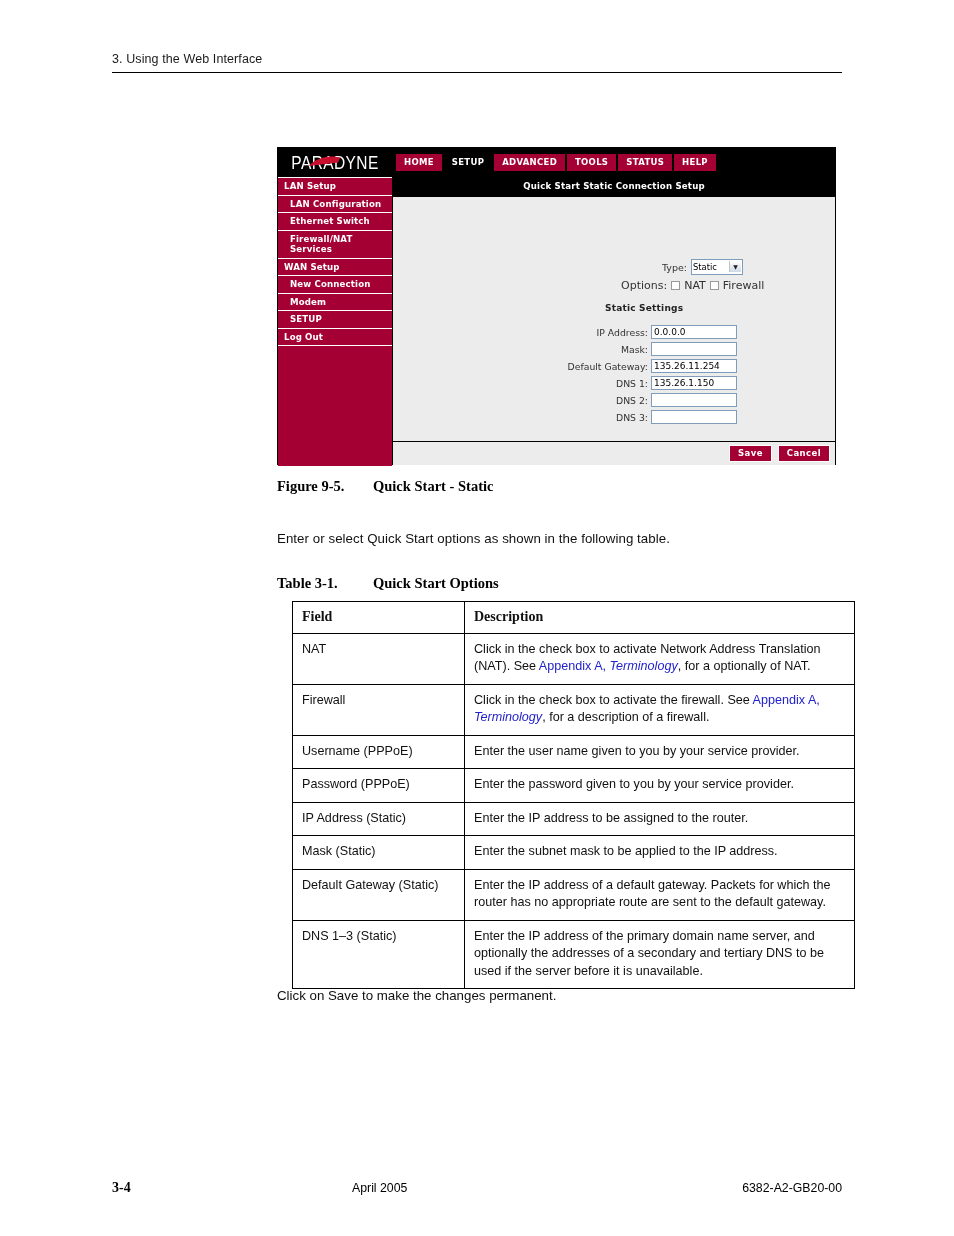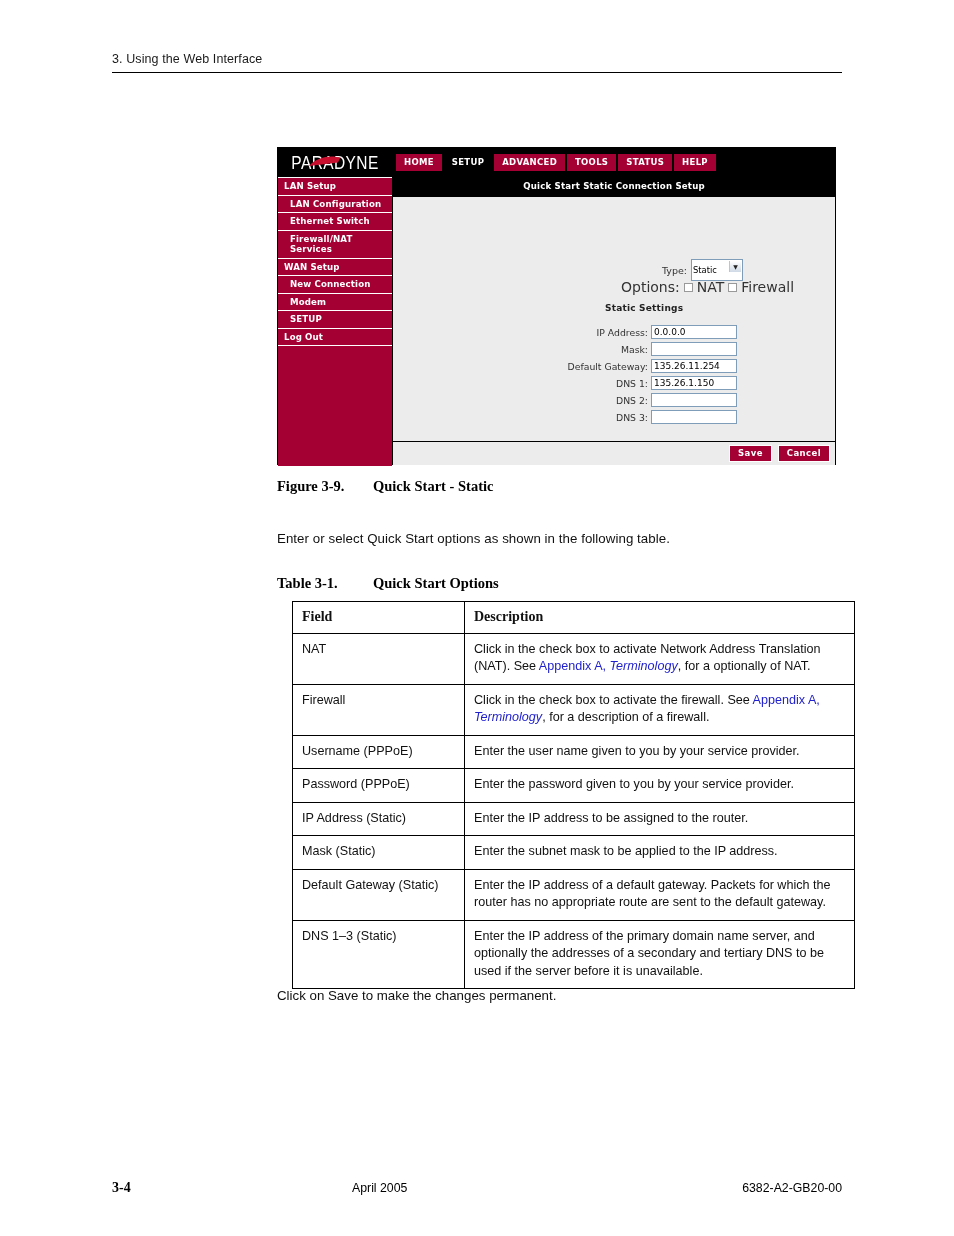--- a/index.html
+++ b/index.html
@@ -168,21 +168,21 @@
     display: flex;
     align-items: center;
     gap: 4px;
   }
   .type-label {
     font-size: 9.5px;
     color: #333;
   }
   .type-select {
     width: 52px;
-    height: 22px;
+    height: 16px;
     border: 1px solid #7f9db9;
     background: #ffffff;
     font-size: 8.4px;
     display: flex;
     align-items: center;
     padding-left: 1px;
     box-sizing: border-box;
     position: relative;
     color: #000;
   }
@@ -200,21 +200,21 @@
     font-size: 6px;
     color: #222;
   }
   .options-row {
     position: absolute;
     left: 228px;
     top: 82px;
     display: flex;
     align-items: center;
     gap: 4px;
-    font-size: 14px;
+    font-size: 11px;
     color: #333;
   }
   .cb {
     display: inline-block;
     width: 9px;
     height: 9px;
     border: 1px solid #999;
     background: #fff;
     box-sizing: border-box;
     vertical-align: -1px;
@@ -475,21 +475,21 @@
       <div class="panel-footer">
         <div class="btn">Save</div>
         <div class="btn">Cancel</div>
       </div>
     </div>
 
   </div>
 </div>
 
 <div class="fig-caption">
-  <span class="cap-num">Figure 3-9.</span><span>Quick Start - Static</span>
+  <span class="cap-num">Figure 9-5.</span><span>Quick Start - Static</span>
 </div>
 
 <div class="intro-para">Enter or select Quick Start options as shown in the following table.</div>
 
 <div class="tbl-caption">
   <span class="cap-num">Table 3-1.</span><span>Quick Start Options</span>
 </div>
 
 <table class="opts">
   <colgroup>

